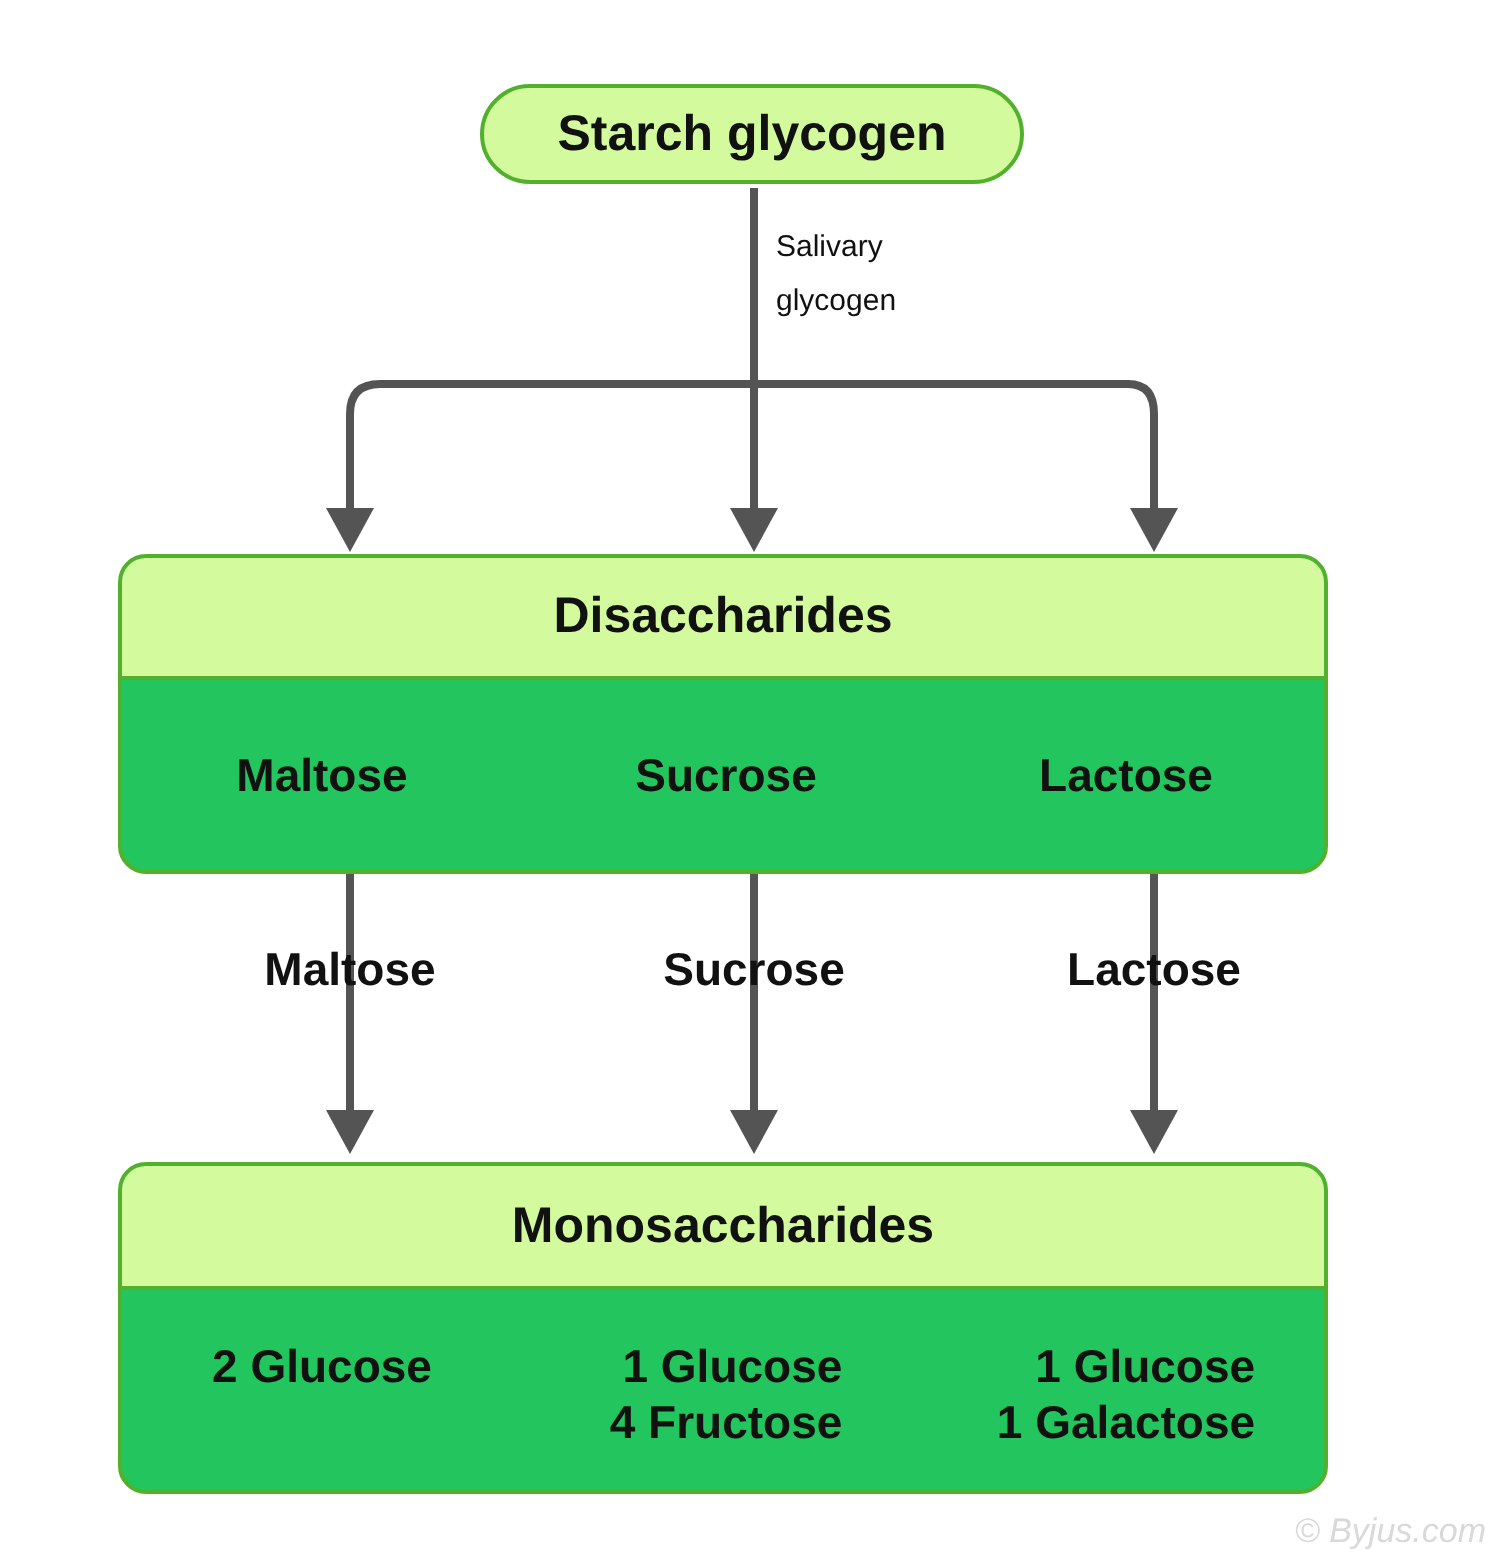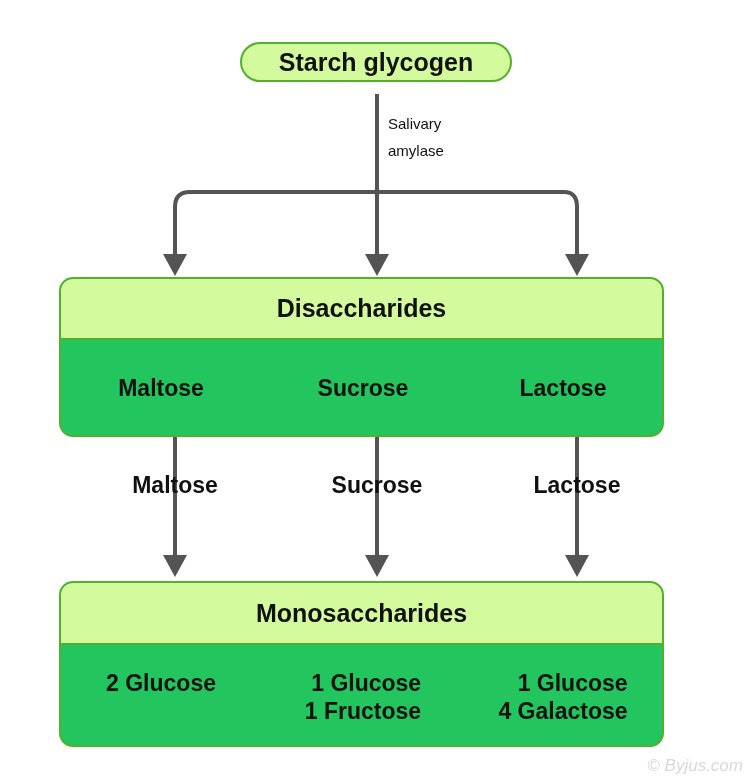--- a/index.html
+++ b/index.html
@@ -9,21 +9,21 @@
     background: #ffffff;
     font-family: "Liberation Sans", sans-serif;
     color: var(--text-black, #111);
     overflow: hidden;
   }
   svg.connectors { position: absolute; left: 0; top: 0; width: 750px; height: 783px; }
   svg.connectors .ln { stroke: var(--arrow-gray, #545454); stroke-width: 4; fill: none; }
   svg.connectors .ah { fill: var(--arrow-gray, #545454); stroke: none; }
 
   .pill {
-    position: absolute; left: 240px; top: 42px; width: 272px; height: 40px;
+    position: absolute; left: 240px; top: 42px; width: 272px; height: 50px;
     box-sizing: border-box;
     background: var(--fill-green, #d3fa9c);
     border: 2px solid var(--border-green, #53b02c);
     border-radius: 26px;
     display: flex; align-items: center; justify-content: center;
     font-size: 25px; font-weight: bold;
   }
 
   .enzyme {
     position: absolute; left: 388px; top: 110px;
@@ -100,21 +100,21 @@
     <polygon class="ah" points="365,555 389,555 377,577"></polygon>
     <polygon class="ah" points="565,555 589,555 577,577"></polygon>
   </svg>
 
   <div class="pill">
     <span>Starch glycogen</span>
   </div>
 
   <div class="enzyme">
     <div>Salivary</div>
-    <div>amylase</div>
+    <div>glycogen</div>
   </div>
 
   <div class="box disaccharides">
     <div class="box-header">
       <span>Disaccharides</span>
     </div>
     <div class="box-body">
       <span class="cell" style="left:100px">Maltose</span>
       <span class="cell" style="left:302px">Sucrose</span>
       <span class="cell" style="left:502px">Lactose</span>
@@ -128,24 +128,24 @@
   <div class="box monosaccharides">
     <div class="box-header">
       <span>Monosaccharides</span>
     </div>
     <div class="box-body">
       <div class="product-col" style="left:100px">
         <div>2 Glucose</div>
       </div>
       <div class="product-col" style="left:302px">
         <div>1 Glucose</div>
-        <div>1 Fructose</div>
+        <div>4 Fructose</div>
       </div>
       <div class="product-col" style="left:502px">
         <div>1 Glucose</div>
-        <div>4 Galactose</div>
+        <div>1 Galactose</div>
       </div>
     </div>
   </div>
 
   <div class="watermark">© Byjus.com</div>
 
 </div>
 
 </body></html>

